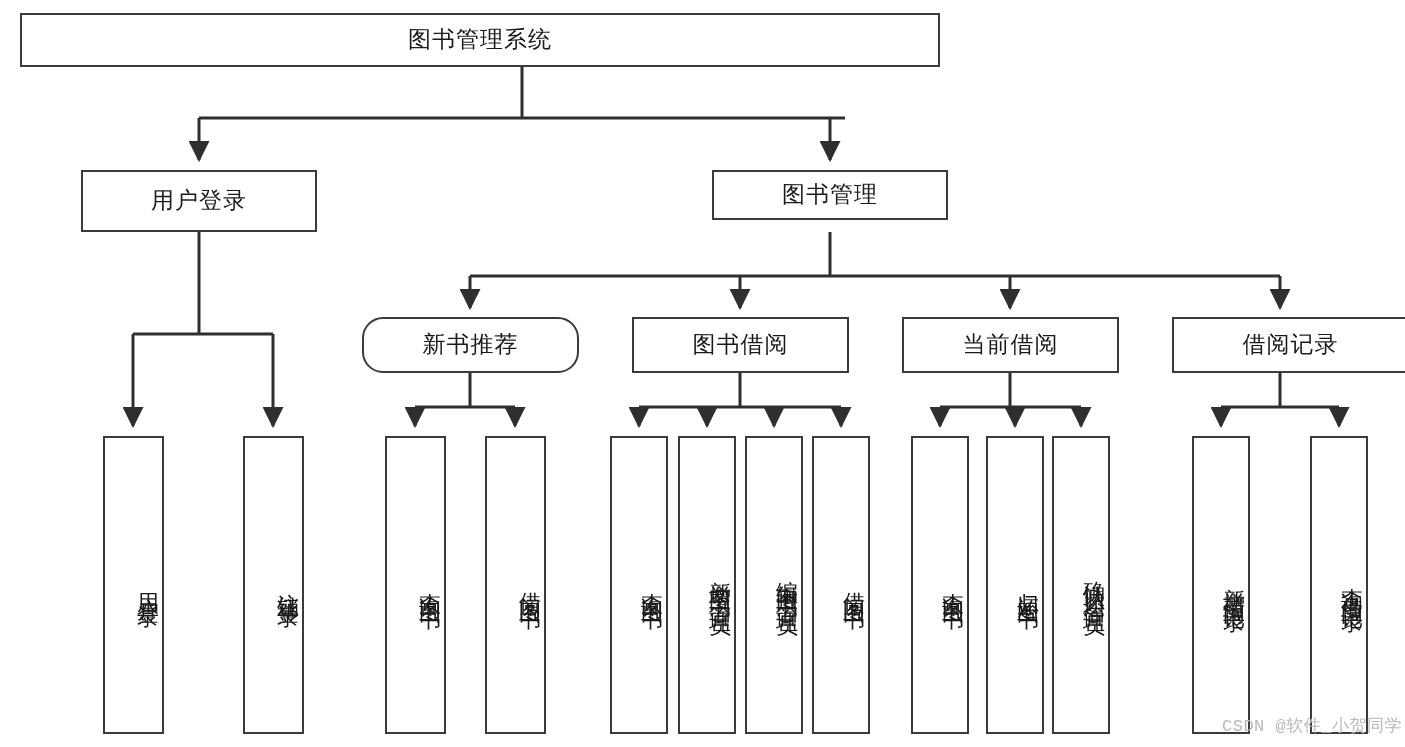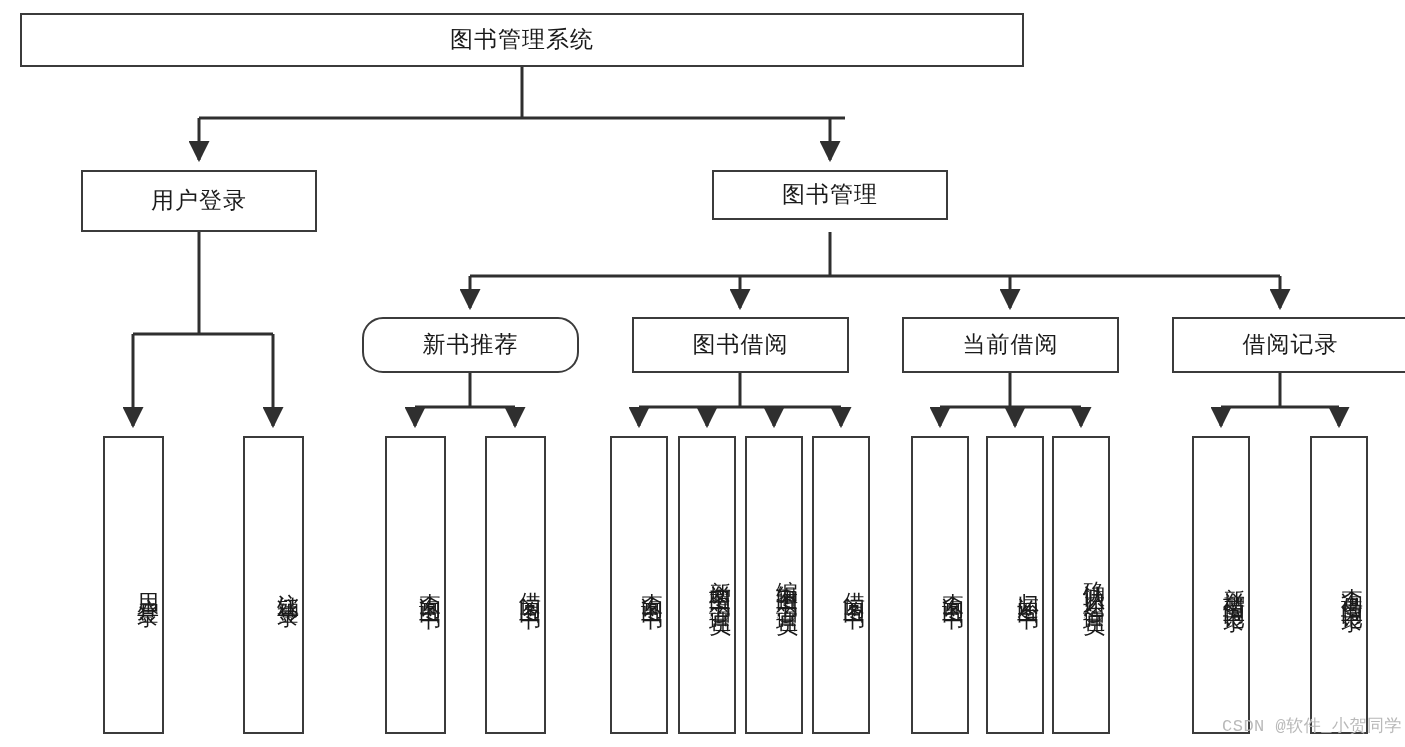--- a/index.html
+++ b/index.html
@@ -120,21 +120,21 @@
       <path d="M 1015 407 L 1015 426" marker-end="url(#arrow)"></path>
       <path d="M 1081 407 L 1081 426" marker-end="url(#arrow)"></path>
 
       <path d="M 1280 373 L 1280 407"></path>
       <path d="M 1221 407 L 1339 407"></path>
       <path d="M 1221 407 L 1221 426" marker-end="url(#arrow)"></path>
       <path d="M 1339 407 L 1339 426" marker-end="url(#arrow)"></path>
     </g>
   </svg>
 
-  <div class="node h root" style="left:20px; top:13px; width:1004px; height:54px;">
+  <div class="node h root" style="left:20px; top:13px; width:920px; height:54px;">
     <span>图书管理系统</span>
   </div>
 
   <div class="node h" style="left:81px; top:170px; width:236px; height:62px;">
     <span>用户登录</span>
   </div>
   <div class="node h" style="left:712px; top:170px; width:236px; height:50px;">
     <span>图书管理</span>
   </div>
 

